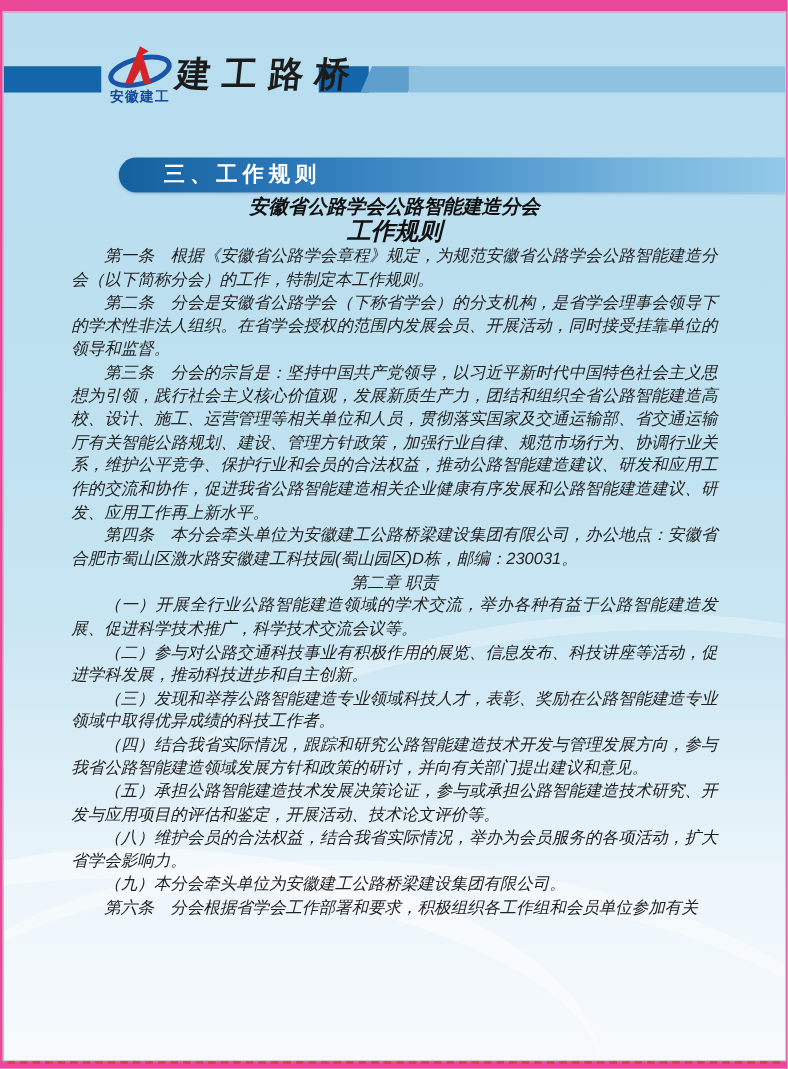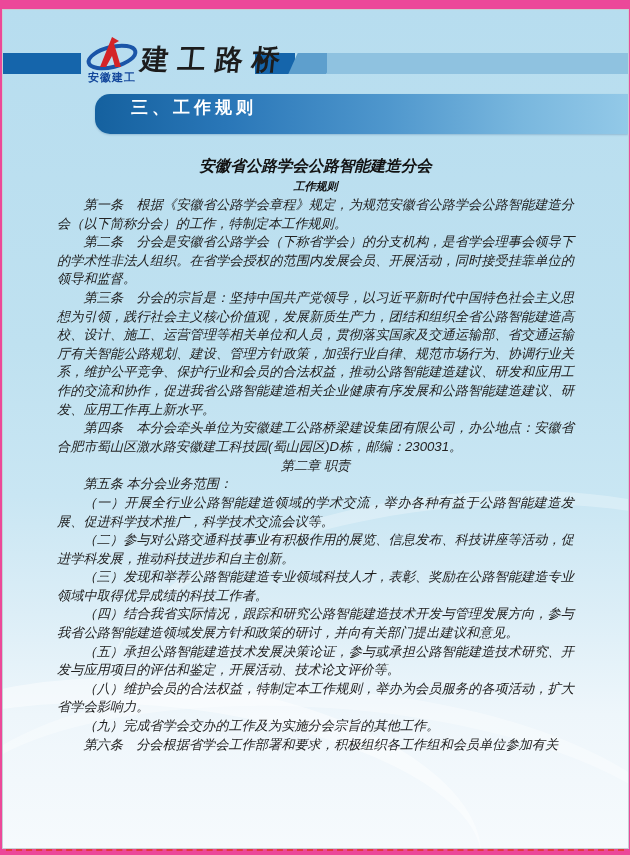--- a/index.html
+++ b/index.html
@@ -37,38 +37,38 @@
   .logo-text{display:block;font-size:11px;font-weight:bold;color:#14489c;letter-spacing:1px;margin-top:-2px;}
   .brand{
     position:absolute;left:138px;top:31px;
     font-family:"Liberation Serif","DejaVu Serif",serif;
     font-size:28px;font-weight:bold;color:#1c1c1c;
     letter-spacing:9px;transform:skewX(-6deg);white-space:nowrap;
   }
 
   
   .banner{
-    position:absolute;left:92px;right:0;top:84px;height:40px;
+    position:absolute;left:92px;right:0;top:116px;height:28px;
     border-radius:15px 0 0 15px;
     background:linear-gradient(90deg,#15619f 0%,#2a77b8 25%,#4f97cd 55%,#79b7de 80%,#93c9e8 100%);
     box-shadow:0 1px 2px rgba(30,80,130,.25);
   }
   .banner-label{
     display:block;padding-left:36px;line-height:28px;
     color:#ffffff;font-size:17px;font-weight:bold;letter-spacing:4px;
   }
 
   
   .doc{
     position:absolute;left:54px;right:54px;top:146px;
     color:#222222;font-size:13.2px;line-height:18.6px;text-align:justify;
   }
   .doc p{margin:0;font-style:italic;}
   .t-main{text-align:center;font-size:15.5px;font-weight:bold;color:#111;line-height:20px;}
-  .t-sub{text-align:center;font-size:11px;font-weight:bold;color:#111;line-height:20px;}
+  .t-sub{text-align:center;font-size:19px;font-weight:bold;color:#111;line-height:20px;}
   .chap{text-align:center;line-height:19px;}
   .para{text-indent:2em;}
 
   
   .cutline{position:absolute;left:6px;right:6px;bottom:4px;border-top:2px dashed #e23b3b;}
 </style>
 </head>
 <body>
 
 <div class="page">
@@ -101,26 +101,25 @@
     </div>
 
     <div class="doc">
       <p class="t-main">安徽省公路学会公路智能建造分会</p>
       <p class="t-sub">工作规则</p>
       <p class="para">第一条　根据《安徽省公路学会章程》规定，为规范安徽省公路学会公路智能建造分会（以下简称分会）的工作，特制定本工作规则。</p>
       <p class="para">第二条　分会是安徽省公路学会（下称省学会）的分支机构，是省学会理事会领导下的学术性非法人组织。在省学会授权的范围内发展会员、开展活动，同时接受挂靠单位的领导和监督。</p>
       <p class="para">第三条　分会的宗旨是：坚持中国共产党领导，以习近平新时代中国特色社会主义思想为引领，践行社会主义核心价值观，发展新质生产力，团结和组织全省公路智能建造高校、设计、施工、运营管理等相关单位和人员，贯彻落实国家及交通运输部、省交通运输厅有关智能公路规划、建设、管理方针政策，加强行业自律、规范市场行为、协调行业关系，维护公平竞争、保护行业和会员的合法权益，推动公路智能建造建议、研发和应用工作的交流和协作，促进我省公路智能建造相关企业健康有序发展和公路智能建造建议、研发、应用工作再上新水平。</p>
       <p class="para">第四条　本分会牵头单位为安徽建工公路桥梁建设集团有限公司，办公地点：安徽省合肥市蜀山区激水路安徽建工科技园(蜀山园区)D栋，邮编：230031。</p>
       <p class="chap">第二章 职责</p>
-      <p class="para">第五条 本分会业务范围：</p>
       <p class="para">（一）开展全行业公路智能建造领域的学术交流，举办各种有益于公路智能建造发展、促进科学技术推广，科学技术交流会议等。</p>
       <p class="para">（二）参与对公路交通科技事业有积极作用的展览、信息发布、科技讲座等活动，促进学科发展，推动科技进步和自主创新。</p>
       <p class="para">（三）发现和举荐公路智能建造专业领域科技人才，表彰、奖励在公路智能建造专业领域中取得优异成绩的科技工作者。</p>
       <p class="para">（四）结合我省实际情况，跟踪和研究公路智能建造技术开发与管理发展方向，参与我省公路智能建造领域发展方针和政策的研讨，并向有关部门提出建议和意见。</p>
       <p class="para">（五）承担公路智能建造技术发展决策论证，参与或承担公路智能建造技术研究、开发与应用项目的评估和鉴定，开展活动、技术论文评价等。</p>
-      <p class="para">（八）维护会员的合法权益，特制定本工作规则，举办为会员服务的各项活动，扩大省学会影响力。</p>
-      <p class="para">（九）完成省学会交办的工作及为实施分会宗旨的其他工作。</p>
+      <p class="para">（八）维护会员的合法权益，结合我省实际情况，举办为会员服务的各项活动，扩大省学会影响力。</p>
+      <p class="para">（九）本分会牵头单位为安徽建工公路桥梁建设集团有限公司。</p>
       <p class="para">第六条　分会根据省学会工作部署和要求，积极组织各工作组和会员单位参加有关</p>
     </div>
   </div>
 
   <div class="cutline"></div>
 </div>
 
 </body></html>

